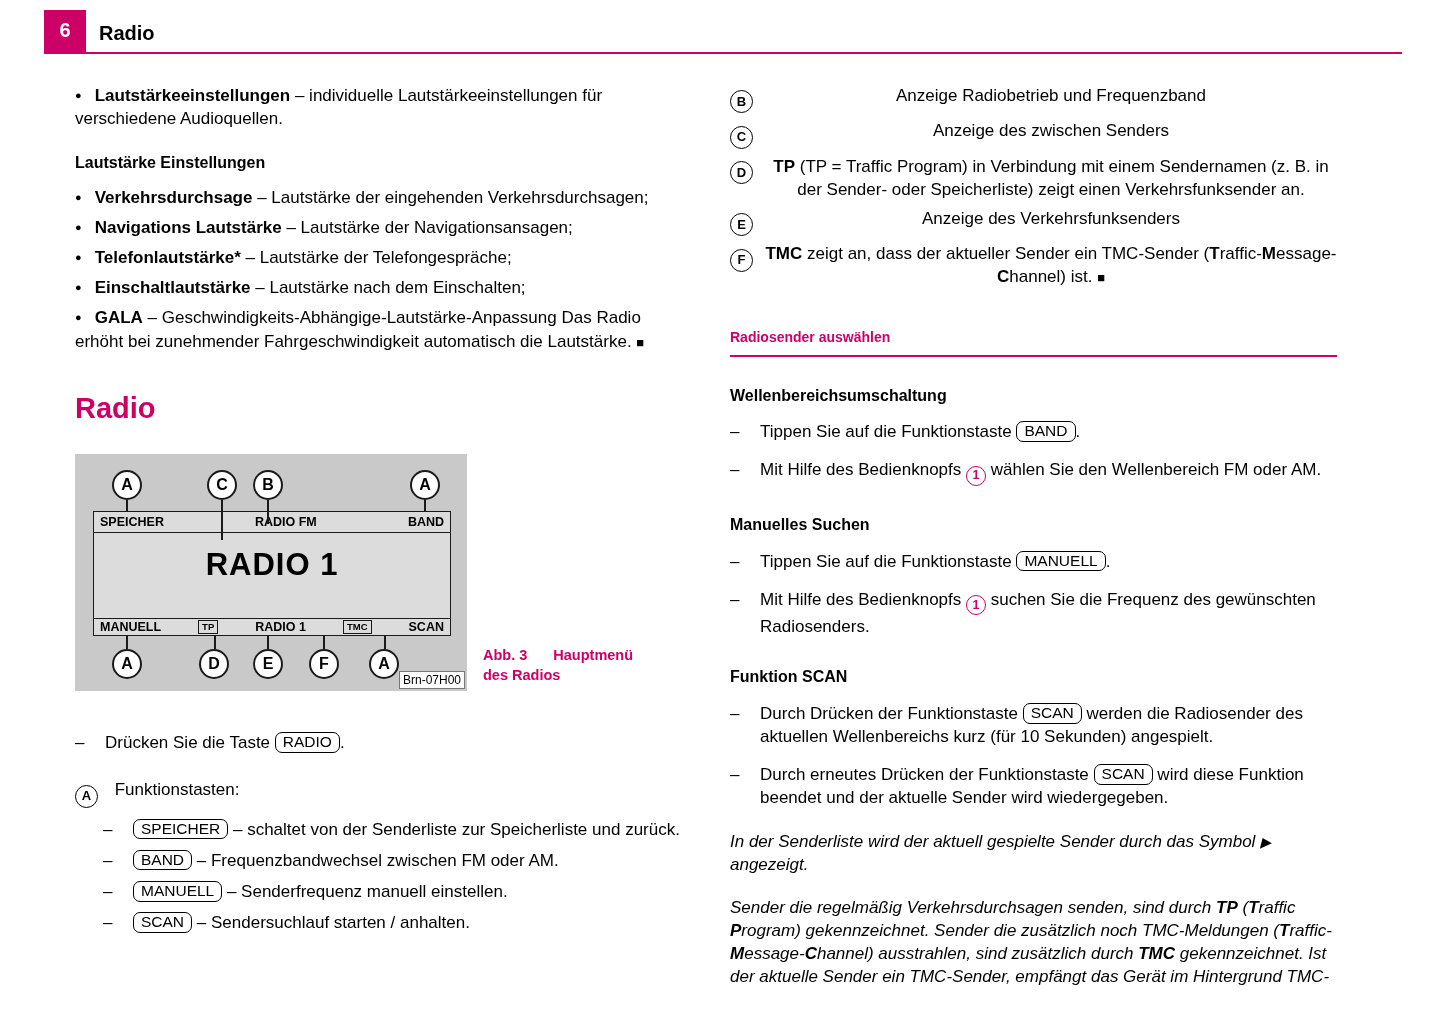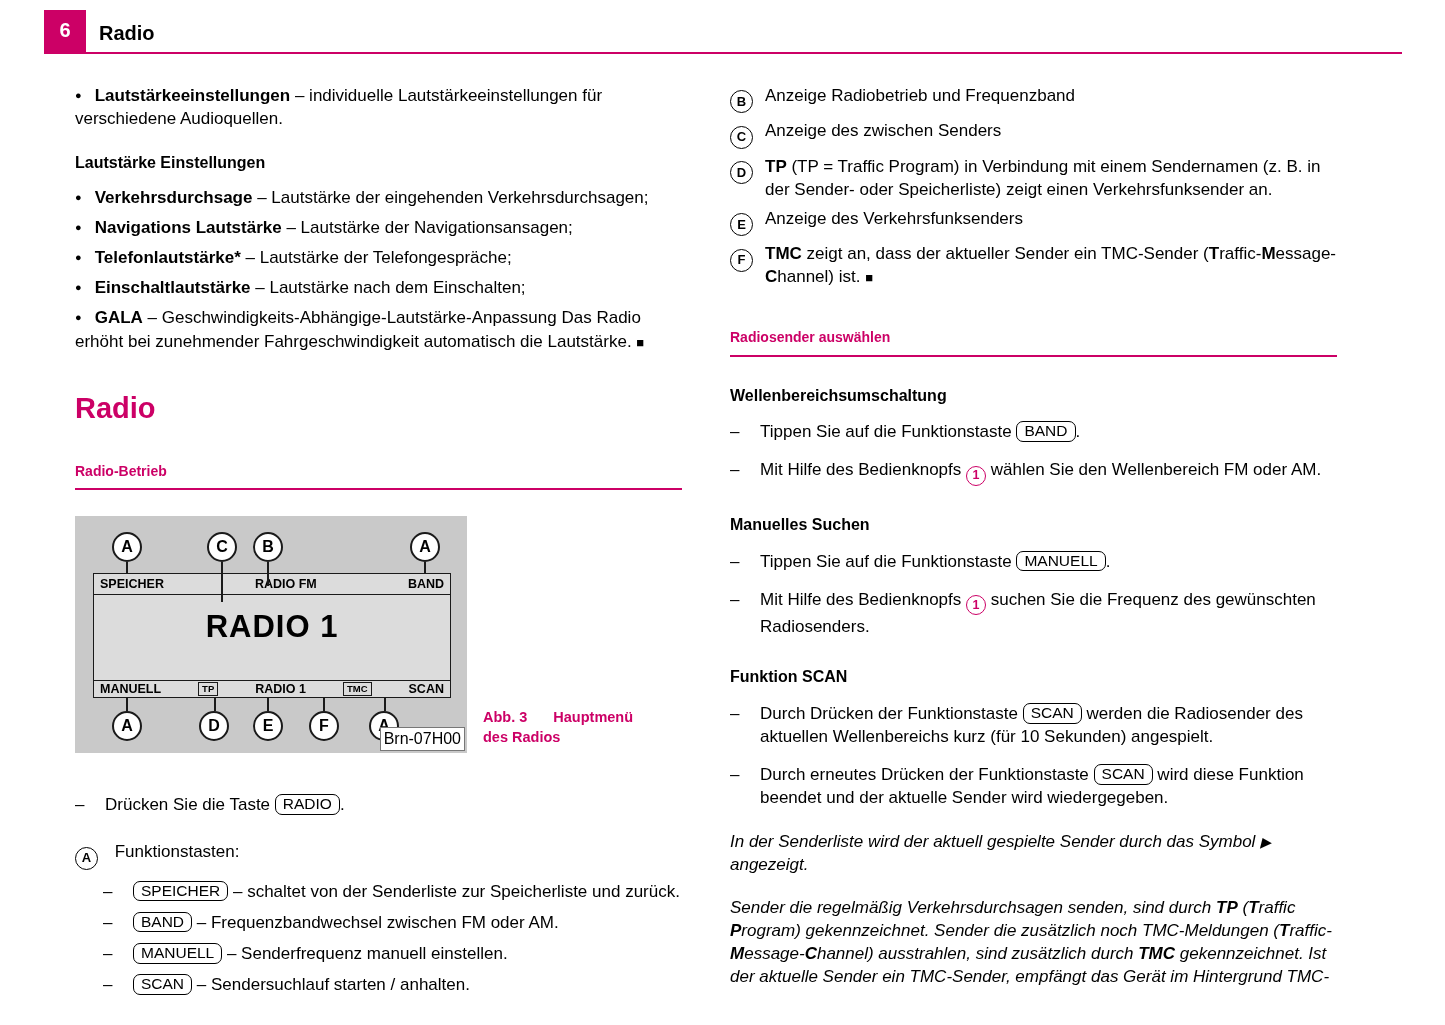--- a/index.html
+++ b/index.html
@@ -52,21 +52,21 @@
 
   
   .co-inline {
     display:inline-flex; width:23px; height:23px; border:1.5px solid #000;
     border-radius:50%; align-items:center; justify-content:center;
     font-weight:bold; font-size:13px; margin-right:12px; vertical-align:-5px;
     flex:0 0 23px;
   }
   .co-item { display:flex; margin-bottom:6px; }
   .co-item .co-badge { flex:0 0 34px; }
-  .co-item .co-text { flex:1; min-width:0; }
+  .co-item .co-text { flex:1; min-width:0;text-align:center; }
 
   
   .keycap {
     display:inline-block; border:1.3px solid #000; border-radius:7px;
     padding:0 7px 1px; font-size:15.5px; line-height:1.15; position:relative; top:-1px;
   }
   .cnum {
     display:inline-flex; width:20px; height:20px; border:1.5px solid var(--accent);
     color:var(--accent); border-radius:50%; align-items:center; justify-content:center;
     font-size:12.5px; font-weight:bold; vertical-align:-4px;
@@ -101,21 +101,21 @@
   .mini-badge { border:1px solid #1a1a1a; font-size:9.5px; line-height:1.2; padding:0 3px; }
   .co {
     position:absolute; width:30px; height:30px; background:#fff;
     border:2px solid #1a1a1a; border-radius:50%; z-index:3;
     display:flex; align-items:center; justify-content:center;
     font-weight:bold; font-size:16px;
   }
   .ln { position:absolute; width:2px; background:#1a1a1a; z-index:2; }
   .fig-code {
     position:absolute; right:2px; bottom:2px; background:#fff;
-    border:1px solid #777; font-size:16px; padding:0 3px; z-index:4;
+    border:1px solid #777; font-size:12px; padding:0 3px; z-index:4;
   }
   .fig-caption {
     margin-left:16px; align-self:flex-end; padding-bottom:6px;
     color:var(--accent); font-weight:bold; font-size:14.5px;
     width:178px; line-height:1.35;
   }
   .cap-label { margin-right:26px; }
 </style>
 </head>
 <body>
@@ -135,21 +135,20 @@
     <h2 class="subhead">Lautstärke Einstellungen</h2>
 
     <p class="bullet"><span class="dot">●</span><span><b>Verkehrsdurchsage</b> – Lautstärke der eingehenden Verkehrsdurchsagen;</span></p>
     <p class="bullet"><span class="dot">●</span><span><b>Navigations Lautstärke</b> – Lautstärke der Navigationsansagen;</span></p>
     <p class="bullet"><span class="dot">●</span><span><b>Telefonlautstärke*</b> – Lautstärke der Telefongespräche;</span></p>
     <p class="bullet"><span class="dot">●</span><span><b>Einschaltlautstärke</b> – Lautstärke nach dem Einschalten;</span></p>
     <p class="bullet"><span class="dot">●</span><span><b>GALA</b> – Geschwindigkeits-Abhängige-Lautstärke-Anpassung Das Radio erhöht bei zunehmender Fahrgeschwindigkeit automatisch die Lautstärke. <span class="sq">■</span></span></p>
 
     <h1 class="chapter">Radio</h1>
 
-    <h3 class="rule-head">Radio-Betrieb</h3>
 
     <div class="figure-row">
       <div class="fig">
 
         <div class="co" style="left:37px;top:16px">A</div>
         <div class="co" style="left:132px;top:16px">C</div>
         <div class="co" style="left:178px;top:16px">B</div>
         <div class="co" style="left:335px;top:16px">A</div>
 
         <div class="ln" style="left:51px;top:46px;height:11px"></div>

